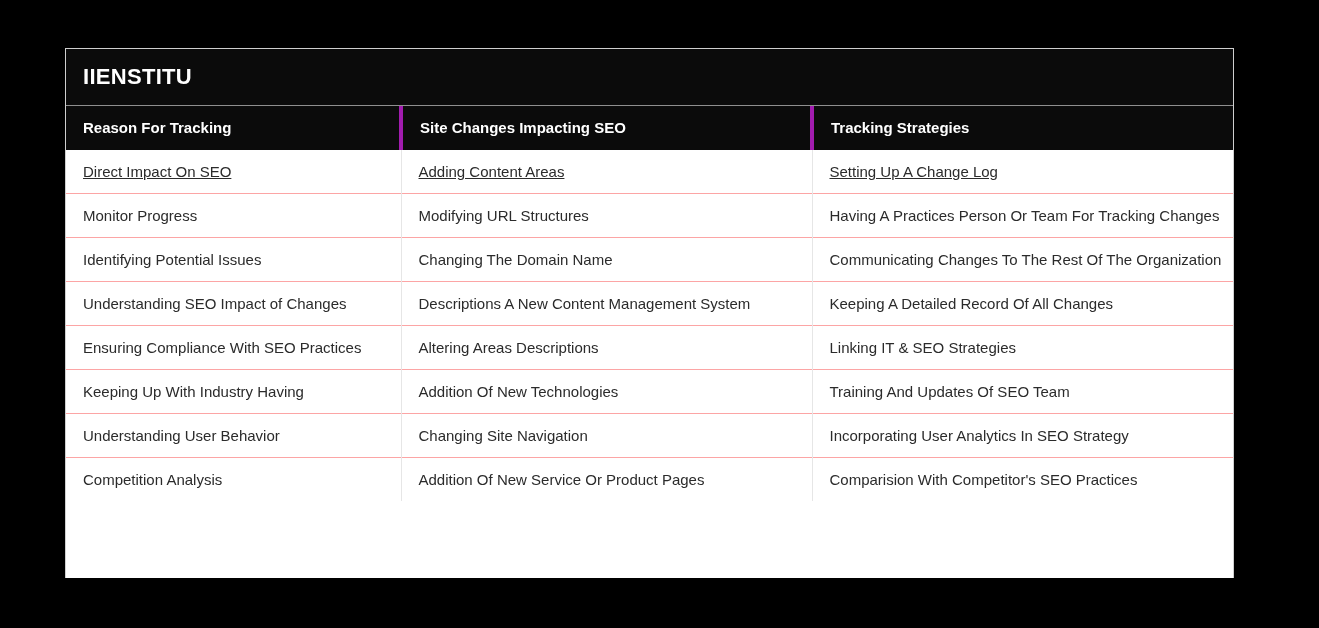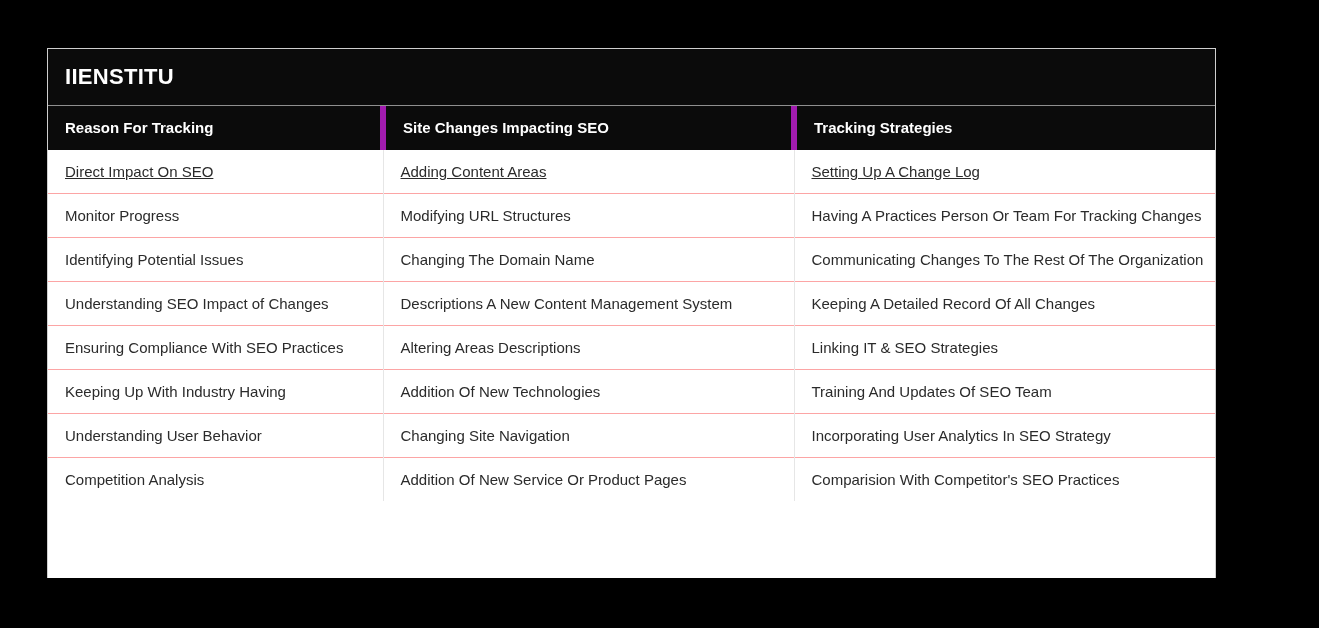--- a/index.html
+++ b/index.html
@@ -19,21 +19,21 @@
   .page {
     position: relative;
     width: 1319px;
     height: 628px;
     background: #000000;
   }
 
   
   .table-card {
     position: absolute;
-    left: 47px;
+    left: 65px;
     top: 48px;
     width: 1169px;
     background: #ffffff;
     border: 1px solid #cfcfcf;
     border-bottom: none;
     overflow: hidden;
     height: 530px; 
   }
 
   
@@ -68,21 +68,21 @@
   thead tr.header-row {
     background: #0b0b0b;
   }
 
   thead th {
     color: #ffffff;
     font-size: 15px;
     font-weight: bold;
     text-align: left;
     padding: 13px 0 14px 17px;
-    border-right: 6px solid #a21caf;
+    border-right: 4px solid #a21caf;
     vertical-align: middle;
     white-space: nowrap;
   }
 
   thead th:last-child { border-right: none; }
 
   tbody td {
     color: #2b2b2b;
     font-size: 15px;
     font-weight: normal;

